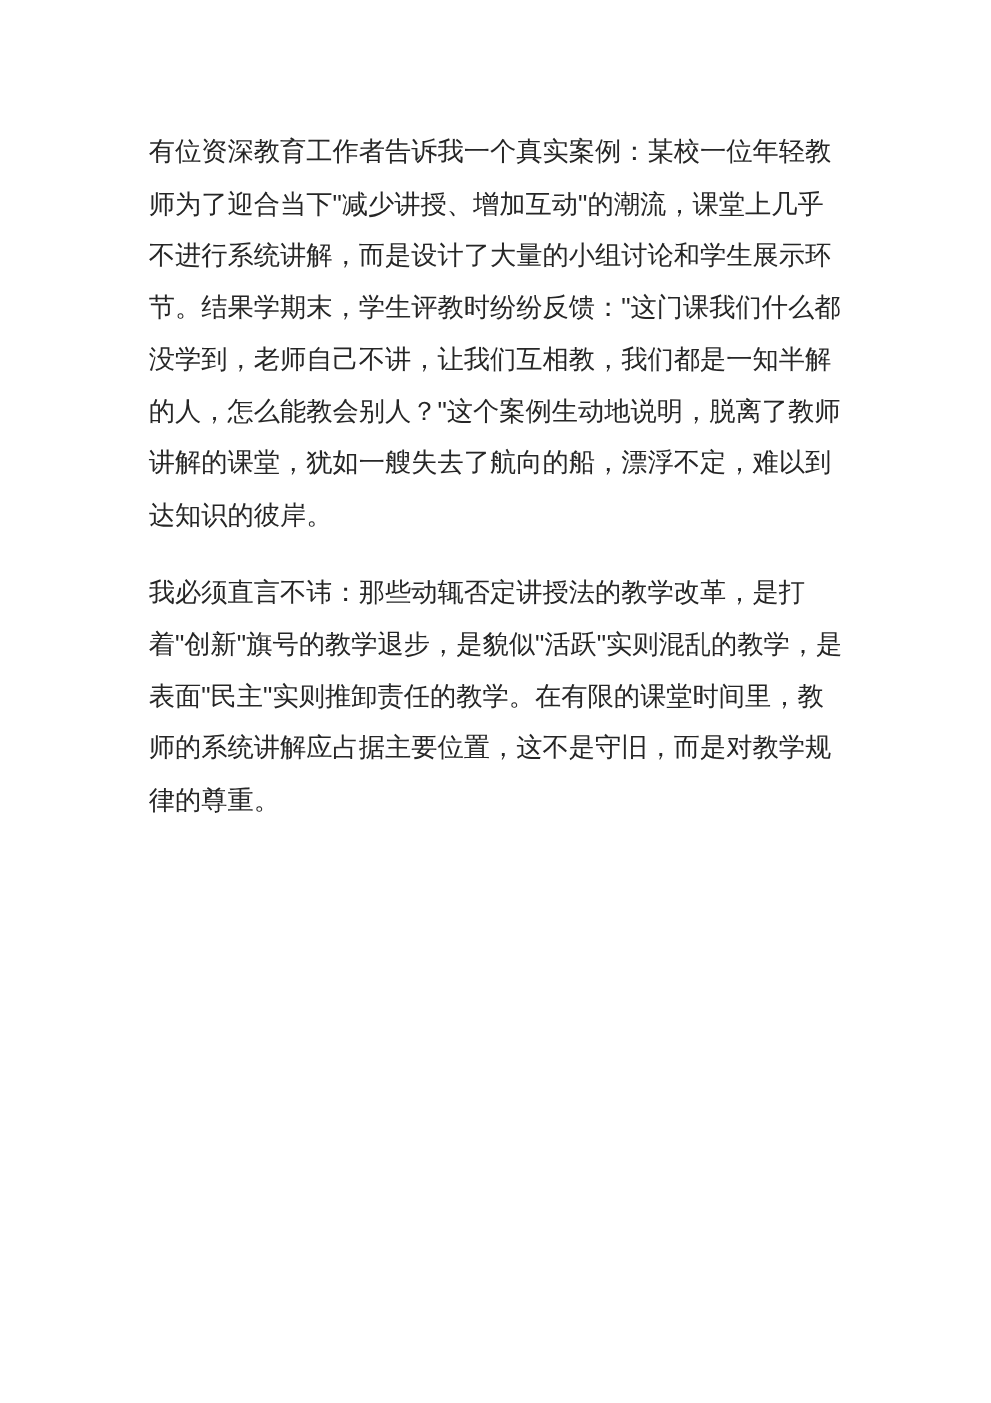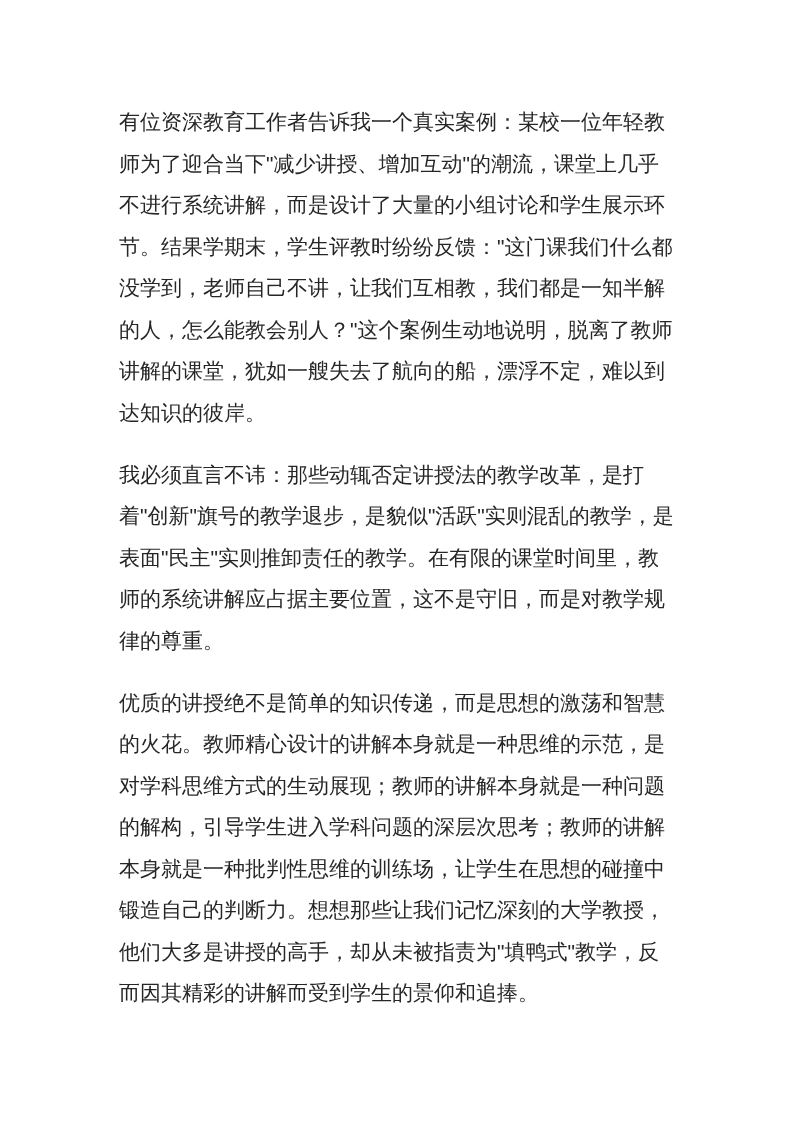--- a/index.html
+++ b/index.html
@@ -30,14 +30,13 @@
     word-break: break-all;
     overflow-wrap: break-word;
   }
 </style>
 </head>
 <body>
 
 <main class="document-page">
   <p>有位资深教育工作者告诉我一个真实案例：某校一位年轻教师为了迎合当下"减少讲授、增加互动"的潮流，课堂上几乎不进行系统讲解，而是设计了大量的小组讨论和学生展示环节。结果学期末，学生评教时纷纷反馈："这门课我们什么都没学到，老师自己不讲，让我们互相教，我们都是一知半解的人，怎么能教会别人？"这个案例生动地说明，脱离了教师讲解的课堂，犹如一艘失去了航向的船，漂浮不定，难以到达知识的彼岸。</p>
   <p>我必须直言不讳：那些动辄否定讲授法的教学改革，是打着"创新"旗号的教学退步，是貌似"活跃"实则混乱的教学，是表面"民主"实则推卸责任的教学。在有限的课堂时间里，教师的系统讲解应占据主要位置，这不是守旧，而是对教学规律的尊重。</p>
-  <p>优质的讲授绝不是简单的知识传递，而是思想的激荡和智慧的火花。教师精心设计的讲解本身就是一种思维的示范，是对学科思维方式的生动展现；教师的讲解本身就是一种问题的解构，引导学生进入学科问题的深层次思考；教师的讲解本身就是一种批判性思维的训练场，让学生在思想的碰撞中锻造自己的判断力。想想那些让我们记忆深刻的大学教授，他们大多是讲授的高手，却从未被指责为"填鸭式"教学，反而因其精彩的讲解而受到学生的景仰和追捧。</p>
 </main>
 
 </body></html>

